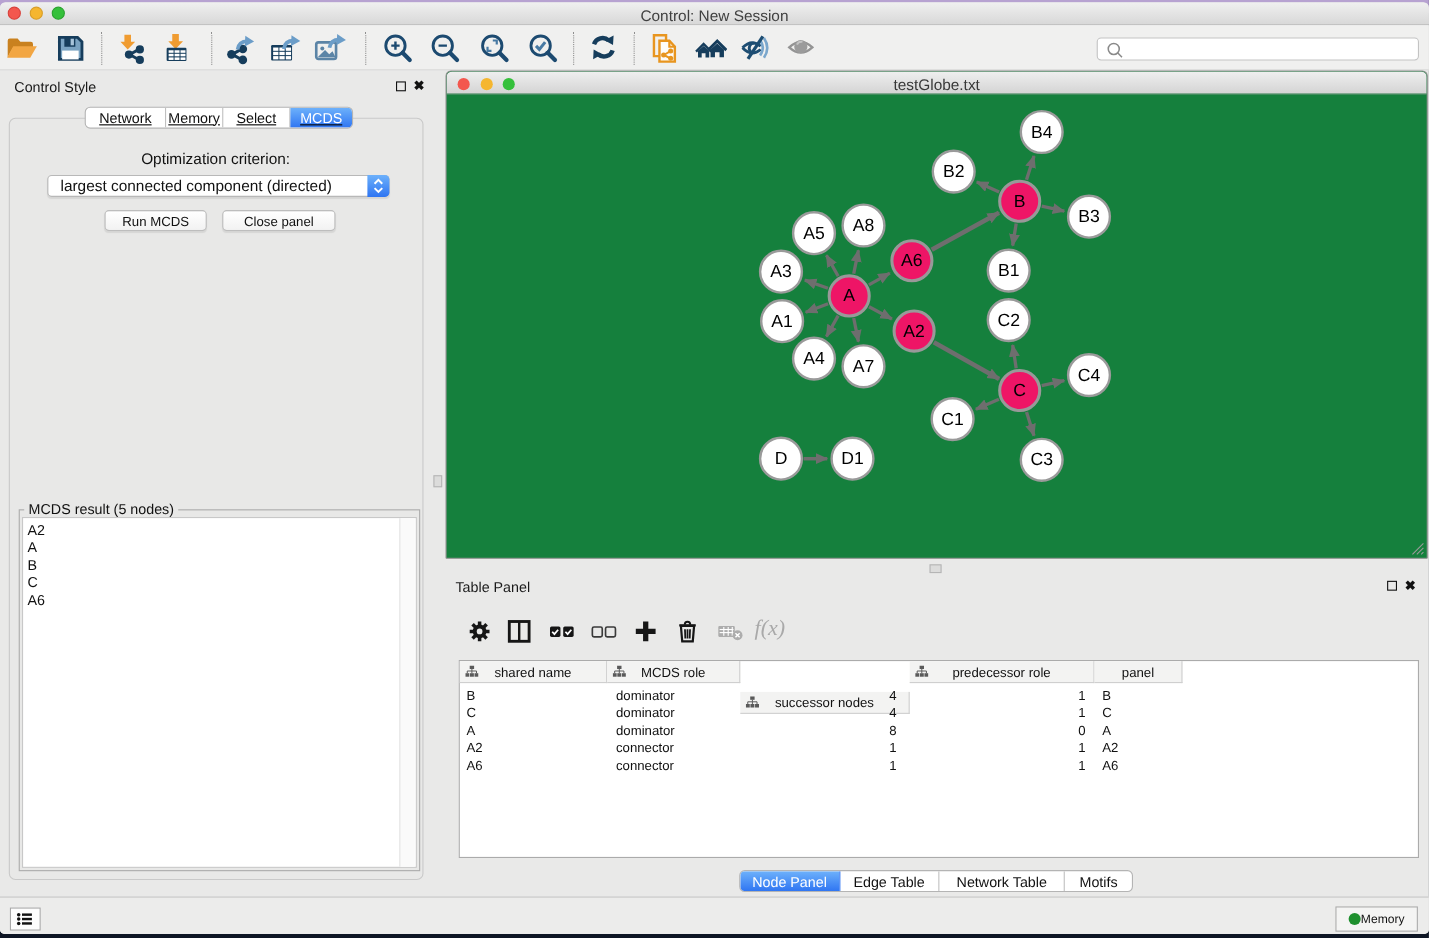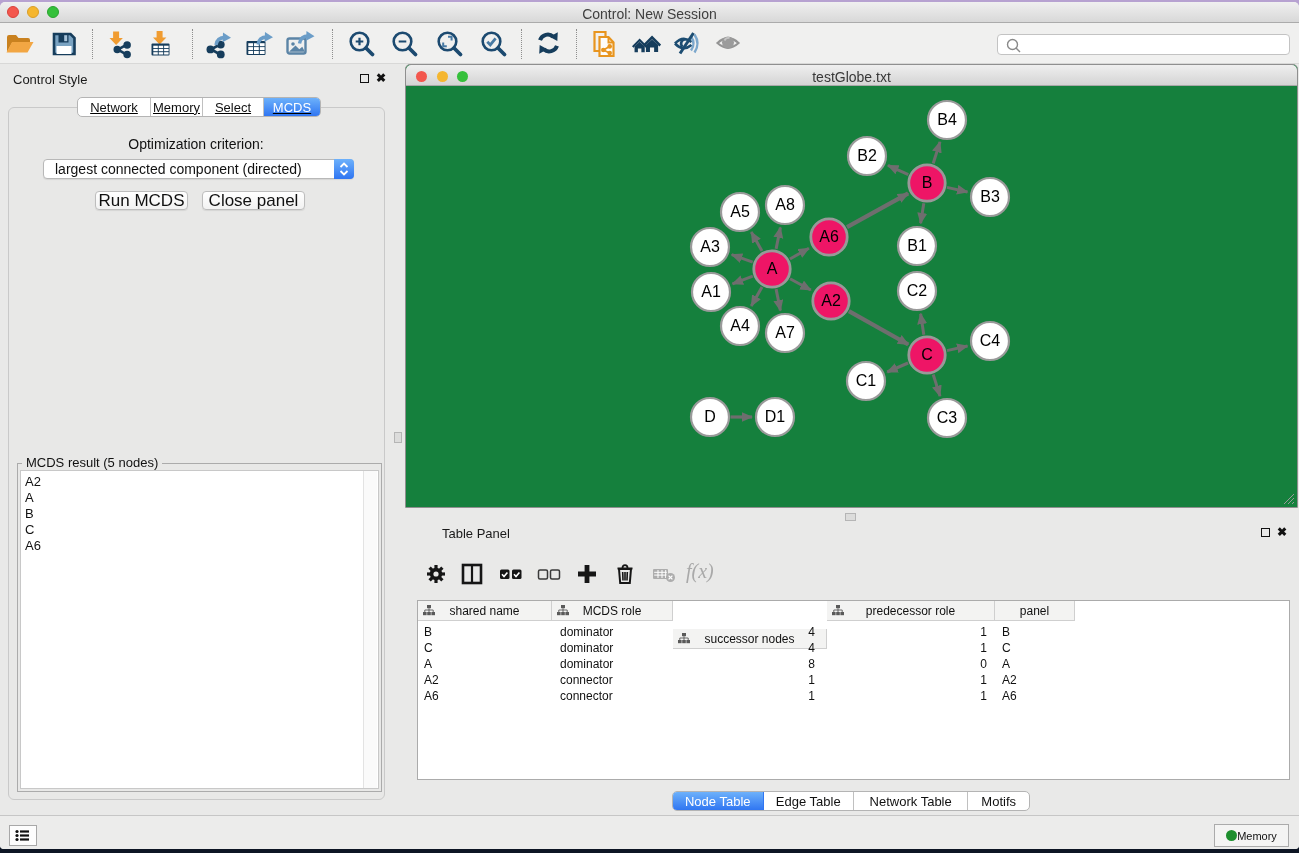--- a/index.html
+++ b/index.html
@@ -34,21 +34,21 @@
   border:1px solid #c9c9c9; border-radius:6px; background:#e8e8e7; }
 
 .seg { position:absolute; display:flex; height:20px; font-size:13px;
   border:1px solid #b4b4b4; border-radius:5px; background:#fff; overflow:hidden; }
 .seg div { display:flex; align-items:center; justify-content:center;
   border-right:1px solid #c0c0c0; color:#111; }
 .seg div:last-child { border-right:none; }
 .seg .sel { background:linear-gradient(#6db1fb,#3076f2); color:#fff; border-right-color:#3076f2; }
 
 .mbtn { position:absolute; height:19px; background:linear-gradient(#ffffff,#f2f2f2);
-  border:1px solid #bdbdbd; border-radius:4px; font-size:17px; color:#111;
+  border:1px solid #bdbdbd; border-radius:4px; font-size:12px; color:#111;
   display:flex; align-items:center; justify-content:center;
   box-shadow:0 1px 1px rgba(0,0,0,0.08);text-align:center; }
 
 #combo { position:absolute; left:43px; top:96px; width:311px; height:20px;
   background:#fff; border:1px solid #b8b8b8; border-radius:4px;
   font-size:14px; color:#111; line-height:19px; padding-left:11px;
   box-shadow:0 1px 1px rgba(0,0,0,0.08); }
 #combo .stepper { position:absolute; right:-1px; top:-1px; width:20px; height:20px;
   background:linear-gradient(#6db1fb,#2f75f2); border-radius:0 4px 4px 0; }
 
@@ -363,21 +363,21 @@
       <text x="460" y="300" text-anchor="middle">C1</text>
       <text x="541" y="337" text-anchor="middle">C3</text>
       <text x="304" y="336" text-anchor="middle">D</text>
       <text x="369" y="336" text-anchor="middle">D1</text>
     </svg>
     <svg class="abs" style="right:2px; bottom:2px;" width="12" height="12">
         <path d="M11 1 L1 11 M11 5 L5 11 M11 9 L9 11" stroke="#9a9a9a" stroke-width="1"></path>
       </svg>
   </div>
   <div id="tablepanel">
-    <div class="paneltitle abs" style="left:22px; top:13px;margin-left:28px;">Table Panel</div>
+    <div class="paneltitle abs" style="left:22px; top:13px;">Table Panel</div>
     <div class="wc-sq" style="left:869px; top:15px;"></div>
     <div class="wc-x" style="left:885px; top:14px;">✖</div>
     <svg class="tp-icon" style="left:32px; top:49px;" width="24" height="24" viewBox="0 0 24 24">
         <g fill="#161616">
           <circle cx="12" cy="12" r="6.2"></circle>
 <g stroke="#161616" stroke-width="3.2">
             <line x1="12" y1="3" x2="12" y2="21"></line>
             <line x1="3" y1="12" x2="21" y2="12"></line>
 <line x1="5.6" y1="5.6" x2="18.4" y2="18.4"></line>
             <line x1="5.6" y1="18.4" x2="18.4" y2="5.6"></line>
@@ -506,21 +506,21 @@
     <div class="cell" style="left:255px; top:71px; width:142px; text-align:right;">1</div>
     <div class="cell" style="left:409px; top:71px; width:160px; text-align:right;">1</div>
     <div class="cell" style="left:584px; top:71px; width:70px;">A2</div>
     <div class="cell" style="left:6px; top:87px; width:120px;">A6</div>
     <div class="cell" style="left:142px; top:87px; width:110px;">connector</div>
     <div class="cell" style="left:255px; top:87px; width:142px; text-align:right;">1</div>
     <div class="cell" style="left:409px; top:87px; width:160px; text-align:right;">1</div>
     <div class="cell" style="left:584px; top:87px; width:70px;">A6</div>
   </div>
   <div class="seg" style="left:672px; top:789px; width:358px;">
-    <div class="sel" style="width:91px;">Node Table</div>
+    <div class="sel" style="width:91px;">Node Panel</div>
     <div style="width:91px;">Edge Table</div>
     <div style="width:115px;">Network Table</div>
     <div style="width:61px;">Motifs</div>
   </div>
   <div class="abs" style="left:845px; top:511px; width:11px; height:8px; background:#dcdcdb; border:1px solid #b5b5b5;"></div>
   <div class="abs" style="left:394px; top:430px; width:8px; height:11px; background:#dcdcdb; border:1px solid #b5b5b5;"></div>
   <div id="statusbar">
     <div id="listbtn">
       <svg width="26" height="19" viewBox="0 0 26 19">
           <g fill="#111">

